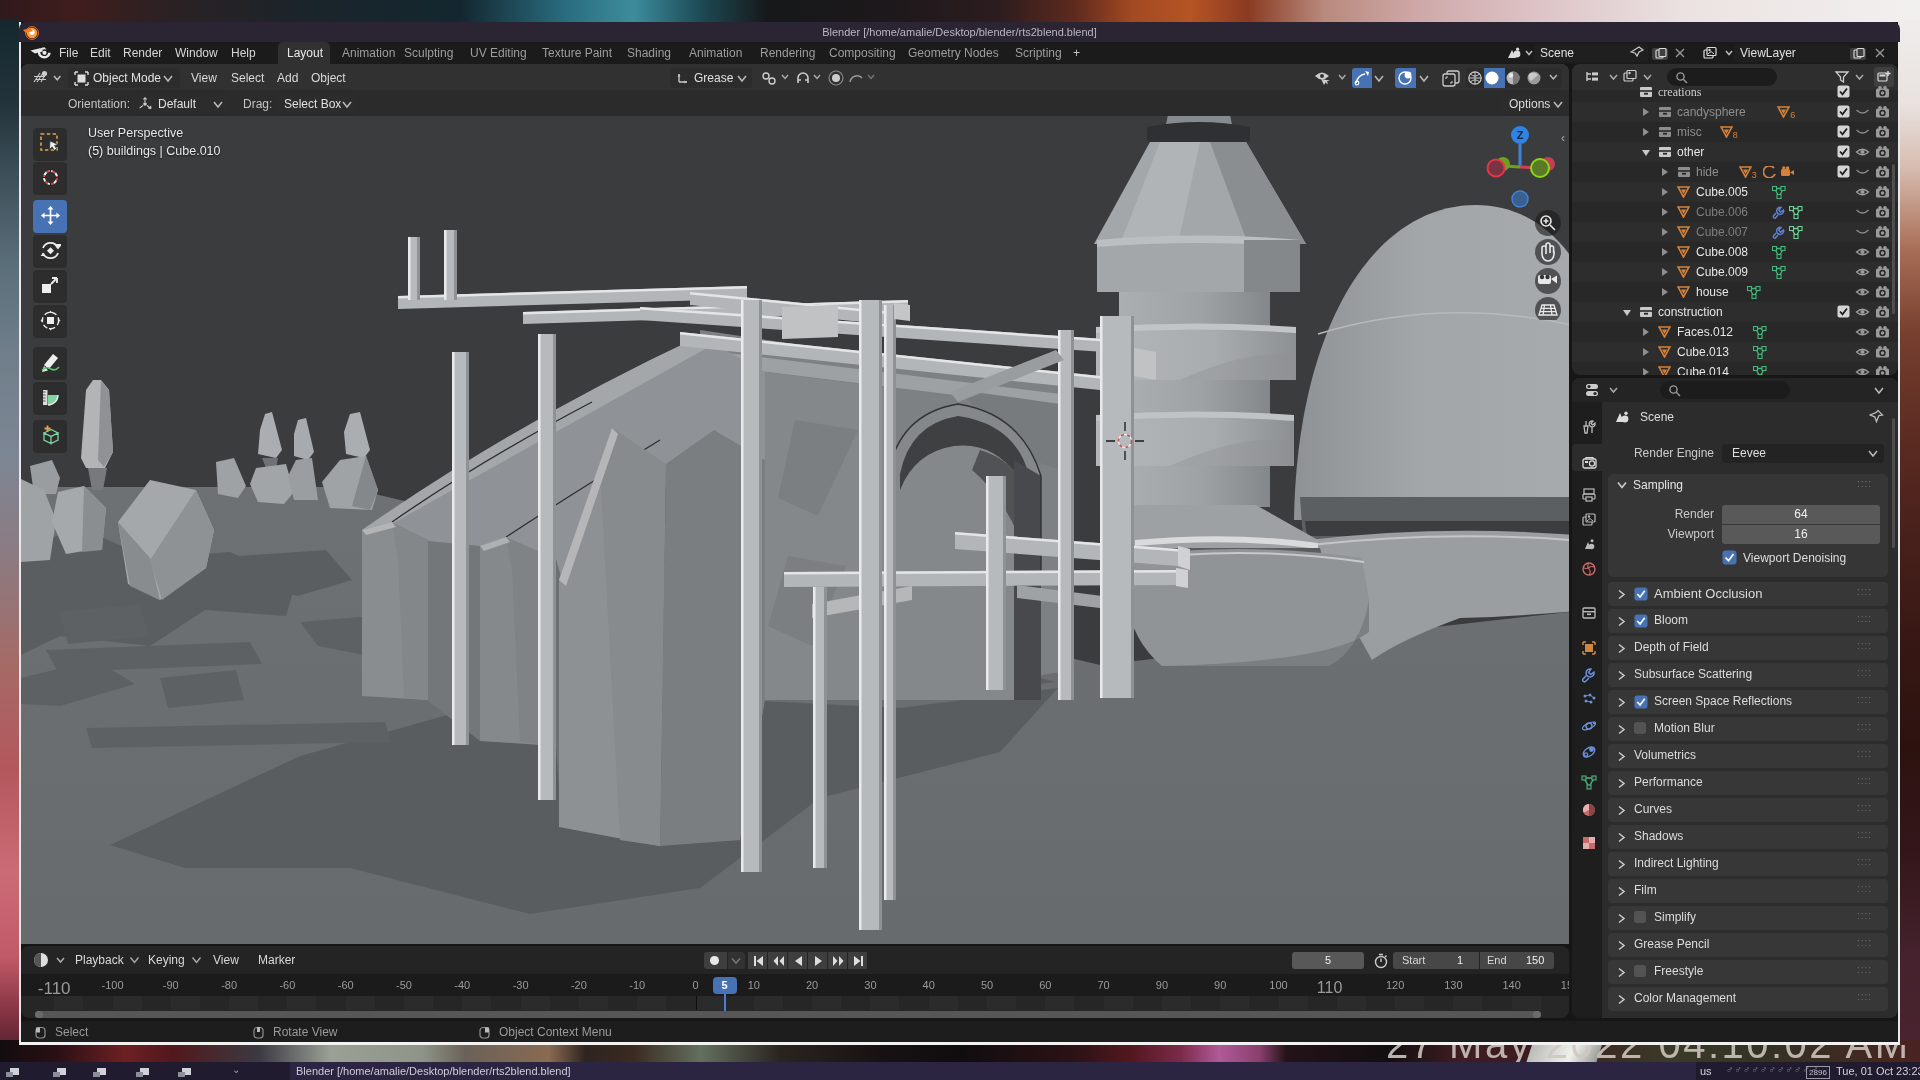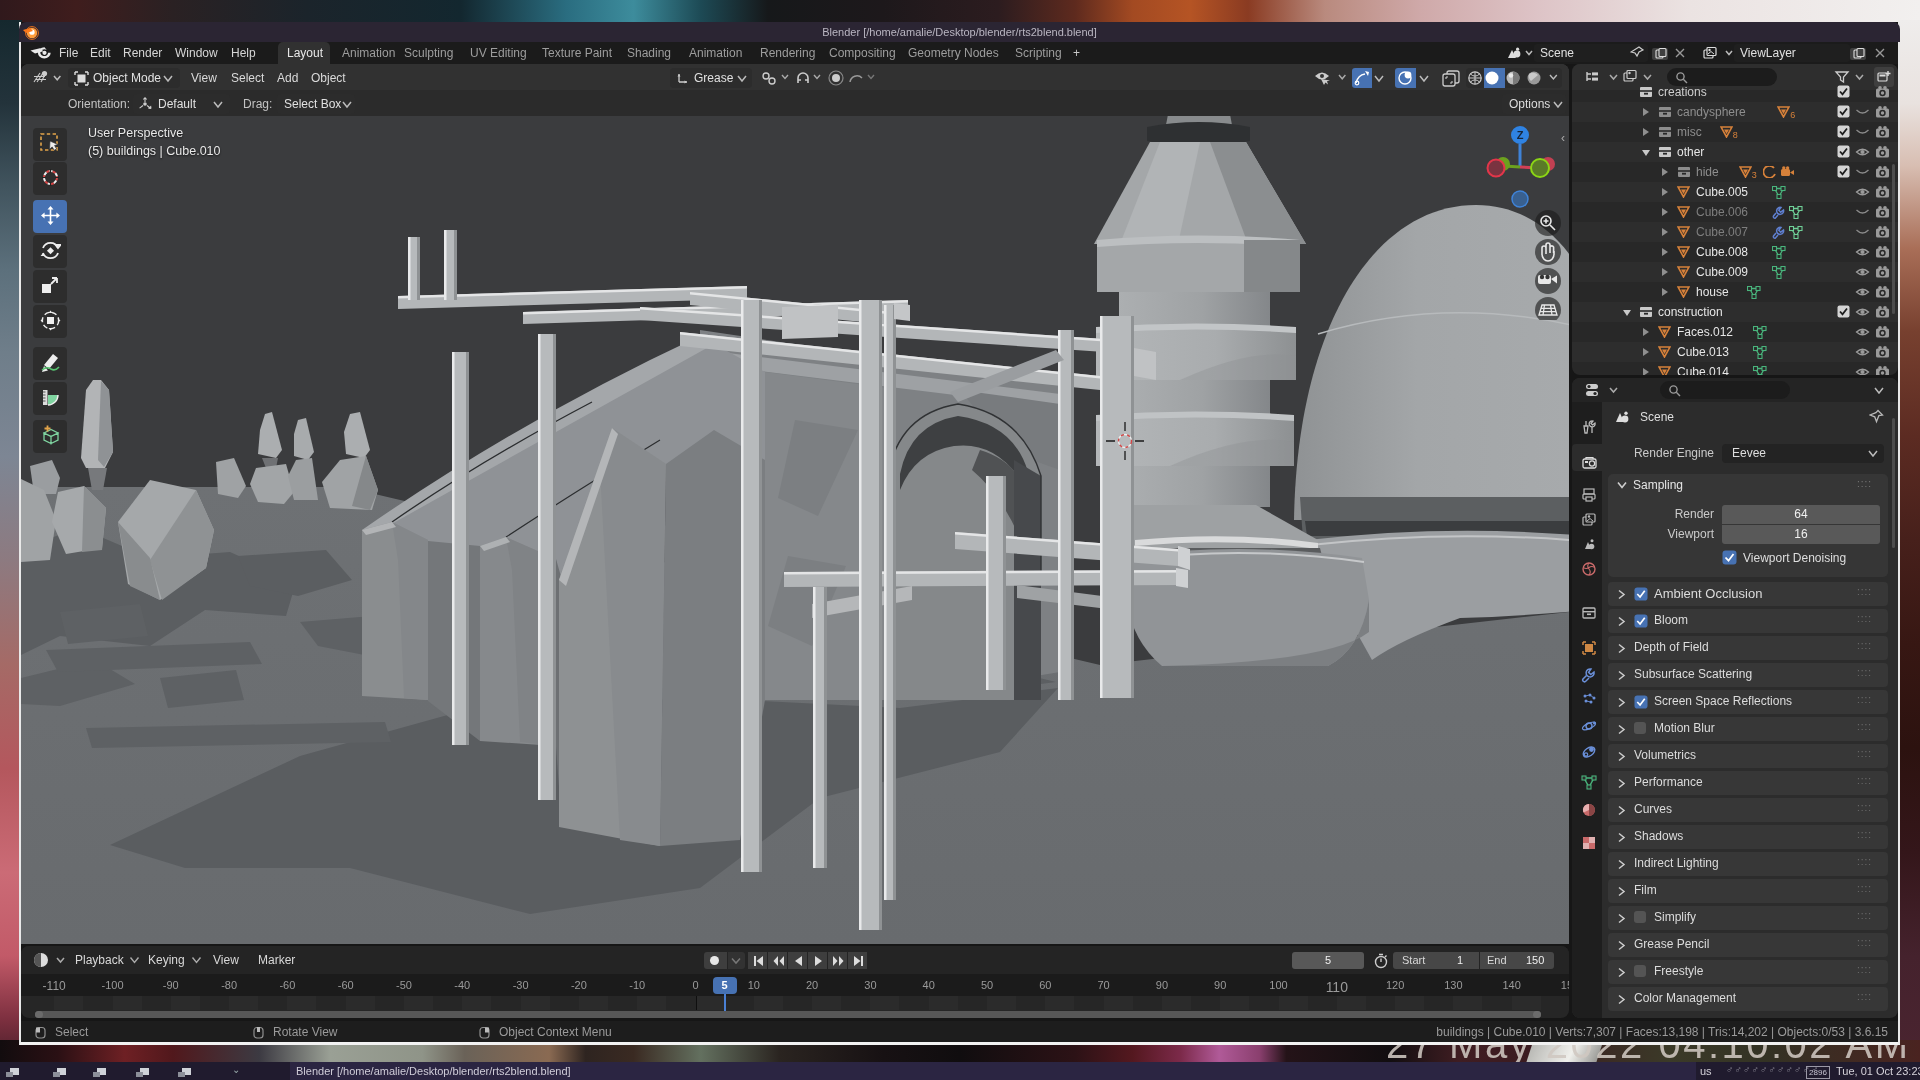--- a/index.html
+++ b/index.html
@@ -529,21 +529,21 @@
       <div class="abs" style="left:0;top:118px;width:326px;height:20px;background:#2d2d2d;"></div>
       <div class="abs" style="left:0;top:158px;width:326px;height:20px;background:#2d2d2d;"></div>
       <div class="abs" style="left:0;top:198px;width:326px;height:20px;background:#2d2d2d;"></div>
       <div class="abs" style="left:0;top:238px;width:326px;height:20px;background:#2d2d2d;"></div>
       <div class="abs" style="left:0;top:278px;width:326px;height:20px;background:#2d2d2d;"></div>
       <svg class="abs" style="left:67px;top:22px" width="14" height="12" viewBox="0 0 14 12">
         <rect x="1" y="1" width="12" height="10" rx="1" fill="#c9c9c9"></rect>
         <rect x="1" y="4.2" width="12" height="1.6" fill="#282828"></rect>
         <rect x="5" y="6.8" width="4" height="1.8" fill="#282828"></rect>
       </svg>
-      <div class="abs txt" style="left:86px;top:21px;color:#cfcfcf;font-size:12px;">creations</div>
+      <div class="abs txt" style="left:86px;top:21px;color:#cfcfcf;font-size:12px;font-family:Liberation Serif, serif;">creations</div>
       <svg class="abs" style="left:265px;top:21px" width="13" height="13" viewBox="0 0 13 13">
         <rect x="0.5" y="0.5" width="12" height="12" rx="2" fill="#d4d4d4"></rect>
         <path d="M3,6.5 l2.5,2.8 L10,3.5" stroke="#1d1d1d" stroke-width="1.8" fill="none"></path>
       </svg>
       <svg class="abs" style="left:303px;top:22px" width="15" height="12" viewBox="0 0 15 12">
         <rect x="1" y="2.5" width="13" height="9" rx="1.5" fill="#9b9b9b"></rect>
         <circle cx="5" cy="1.8" r="1.8" fill="#9b9b9b"></circle>
         <circle cx="10" cy="1.8" r="1.8" fill="#9b9b9b"></circle>
         <circle cx="7.5" cy="7" r="3.2" fill="#282828"></circle>
         <circle cx="7.5" cy="7" r="1.7" fill="#9b9b9b"></circle>
@@ -1193,21 +1193,21 @@
       <div class="abs" style="left:966.0px;top:50px;width:29.1px;height:14px;background:#2b2b2b;"></div>
       <div class="abs" style="left:1024.3px;top:50px;width:29.1px;height:14px;background:#2b2b2b;"></div>
       <div class="abs" style="left:1082.6px;top:50px;width:29.1px;height:14px;background:#2b2b2b;"></div>
       <div class="abs" style="left:1140.9px;top:50px;width:29.1px;height:14px;background:#2b2b2b;"></div>
       <div class="abs" style="left:1199.2px;top:50px;width:29.1px;height:14px;background:#2b2b2b;"></div>
       <div class="abs" style="left:1257.5px;top:50px;width:29.1px;height:14px;background:#2b2b2b;"></div>
       <div class="abs" style="left:1315.8px;top:50px;width:29.1px;height:14px;background:#2b2b2b;"></div>
       <div class="abs" style="left:1374.1px;top:50px;width:29.1px;height:14px;background:#2b2b2b;"></div>
       <div class="abs" style="left:1432.4px;top:50px;width:29.1px;height:14px;background:#2b2b2b;"></div>
       <div class="abs" style="left:1490.7px;top:50px;width:29.1px;height:14px;background:#2b2b2b;"></div>
-<div class="abs txt" style="left:13.2px;top:33px;width:40px;text-align:center;color:#9a9a9a;font-size:12px;">-110</div>
+<div class="abs txt" style="left:13.2px;top:33px;width:40px;text-align:center;color:#9a9a9a;font-size:17px;">-110</div>
       <div class="abs txt" style="left:71.5px;top:33px;width:40px;text-align:center;color:#9a9a9a;font-size:11px;">-100</div>
       <div class="abs txt" style="left:129.8px;top:33px;width:40px;text-align:center;color:#9a9a9a;font-size:11px;">-90</div>
       <div class="abs txt" style="left:188.1px;top:33px;width:40px;text-align:center;color:#9a9a9a;font-size:11px;">-80</div>
       <div class="abs txt" style="left:246.4px;top:33px;width:40px;text-align:center;color:#9a9a9a;font-size:11px;">-60</div>
       <div class="abs txt" style="left:304.7px;top:33px;width:40px;text-align:center;color:#9a9a9a;font-size:11px;">-60</div>
       <div class="abs txt" style="left:363.0px;top:33px;width:40px;text-align:center;color:#9a9a9a;font-size:11px;">-50</div>
       <div class="abs txt" style="left:421.3px;top:33px;width:40px;text-align:center;color:#9a9a9a;font-size:11px;">-40</div>
       <div class="abs txt" style="left:479.6px;top:33px;width:40px;text-align:center;color:#9a9a9a;font-size:11px;">-30</div>
       <div class="abs txt" style="left:537.9px;top:33px;width:40px;text-align:center;color:#9a9a9a;font-size:11px;">-20</div>
       <div class="abs txt" style="left:596.2px;top:33px;width:40px;text-align:center;color:#9a9a9a;font-size:11px;">-10</div>
@@ -1215,21 +1215,21 @@
       <div class="abs txt" style="left:712.8px;top:33px;width:40px;text-align:center;color:#9a9a9a;font-size:11px;">10</div>
       <div class="abs txt" style="left:771.1px;top:33px;width:40px;text-align:center;color:#9a9a9a;font-size:11px;">20</div>
       <div class="abs txt" style="left:829.4px;top:33px;width:40px;text-align:center;color:#9a9a9a;font-size:11px;">30</div>
       <div class="abs txt" style="left:887.7px;top:33px;width:40px;text-align:center;color:#9a9a9a;font-size:11px;">40</div>
       <div class="abs txt" style="left:946.0px;top:33px;width:40px;text-align:center;color:#9a9a9a;font-size:11px;">50</div>
       <div class="abs txt" style="left:1004.3px;top:33px;width:40px;text-align:center;color:#9a9a9a;font-size:11px;">60</div>
       <div class="abs txt" style="left:1062.6px;top:33px;width:40px;text-align:center;color:#9a9a9a;font-size:11px;">70</div>
       <div class="abs txt" style="left:1120.9px;top:33px;width:40px;text-align:center;color:#9a9a9a;font-size:11px;">90</div>
       <div class="abs txt" style="left:1179.2px;top:33px;width:40px;text-align:center;color:#9a9a9a;font-size:11px;">90</div>
       <div class="abs txt" style="left:1237.5px;top:33px;width:40px;text-align:center;color:#9a9a9a;font-size:11px;">100</div>
-      <div class="abs txt" style="left:1295.8px;top:33px;width:40px;text-align:center;color:#9a9a9a;font-size:14px;">110</div>
+      <div class="abs txt" style="left:1295.8px;top:33px;width:40px;text-align:left;color:#9a9a9a;font-size:16px;">110</div>
       <div class="abs txt" style="left:1354.1px;top:33px;width:40px;text-align:center;color:#9a9a9a;font-size:11px;">120</div>
       <div class="abs txt" style="left:1412.4px;top:33px;width:40px;text-align:center;color:#9a9a9a;font-size:11px;">130</div>
       <div class="abs txt" style="left:1470.7px;top:33px;width:40px;text-align:center;color:#9a9a9a;font-size:11px;">140</div>
       <div class="abs txt" style="left:1529.0px;top:33px;width:40px;text-align:center;color:#9a9a9a;font-size:11px;">150</div>
 <div class="abs" style="left:674.5px;top:50px;width:1.5px;height:14px;background:#0f0f0f;"></div>
 <div class="abs" style="left:702.6px;top:46px;width:2.5px;height:22px;background:#4a80d4;"></div>
 <div class="abs" style="left:691.6px;top:31px;width:24px;height:17px;background:#4772b3;border-radius:4px;"></div>
 <div class="abs txt" style="left:691.6px;top:33px;width:24px;text-align:center;color:#fff;font-size:11px;font-weight:bold;">5</div>
 <div class="abs" style="left:14px;top:65px;width:1506px;height:7px;background:#575757;border-radius:4px;"></div>
 <div class="abs" style="left:14px;top:65px;width:8px;height:7px;background:#6b6b6b;border-radius:4px;"></div>
@@ -1310,13 +1310,12 @@
 <svg class="abs" style="left:252px;top:1026px" width="13" height="13" viewBox="0 0 13 13">
       <rect x="2" y="1.5" width="9" height="10.5" rx="3" fill="none" stroke="#8f8f8f" stroke-width="1.2"></rect>
       <path d="M5,1 h3 v5 h-3 z" fill="#bbb"></path>
     </svg>
 <div class="abs txt" style="left:273px;top:1025px;color:#9a9a9a;font-size:12px;">Rotate View</div>
 <svg class="abs" style="left:478px;top:1026px" width="13" height="13" viewBox="0 0 13 13">
       <rect x="2" y="1.5" width="9" height="10.5" rx="3" fill="none" stroke="#8f8f8f" stroke-width="1.2"></rect>
       <path d="M7,1.5 h4 v5 h-4 z" fill="#bbb"></path>
     </svg>
 <div class="abs txt" style="left:499px;top:1025px;color:#9a9a9a;font-size:12px;">Object Context Menu</div>
-<div class="abs txt" style="left:0;top:1025px;width:1888px;text-align:right;color:#9a9a9a;font-size:12px;">buildings | Cube.010 | Verts:7,307 | Faces:13,198 | Tris:14,202 | Objects:0/53 | 3.6.15</div>
 </div>
 </body></html>

